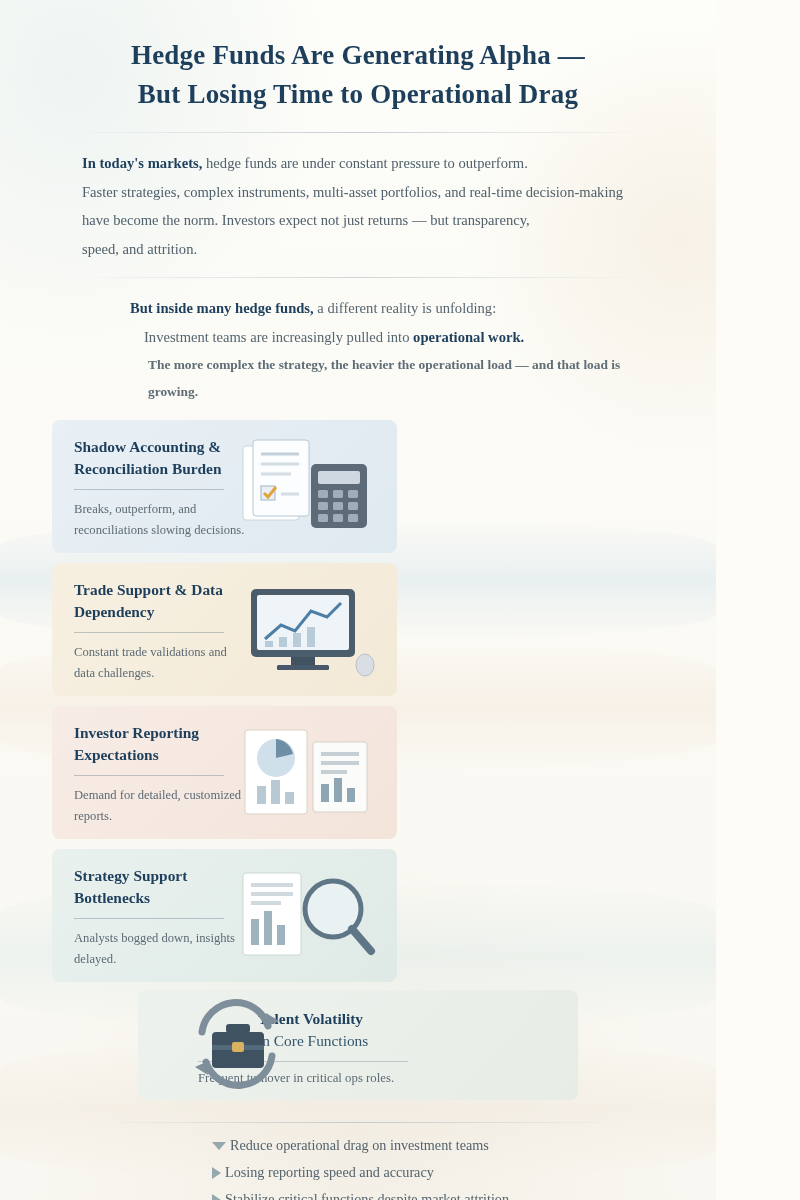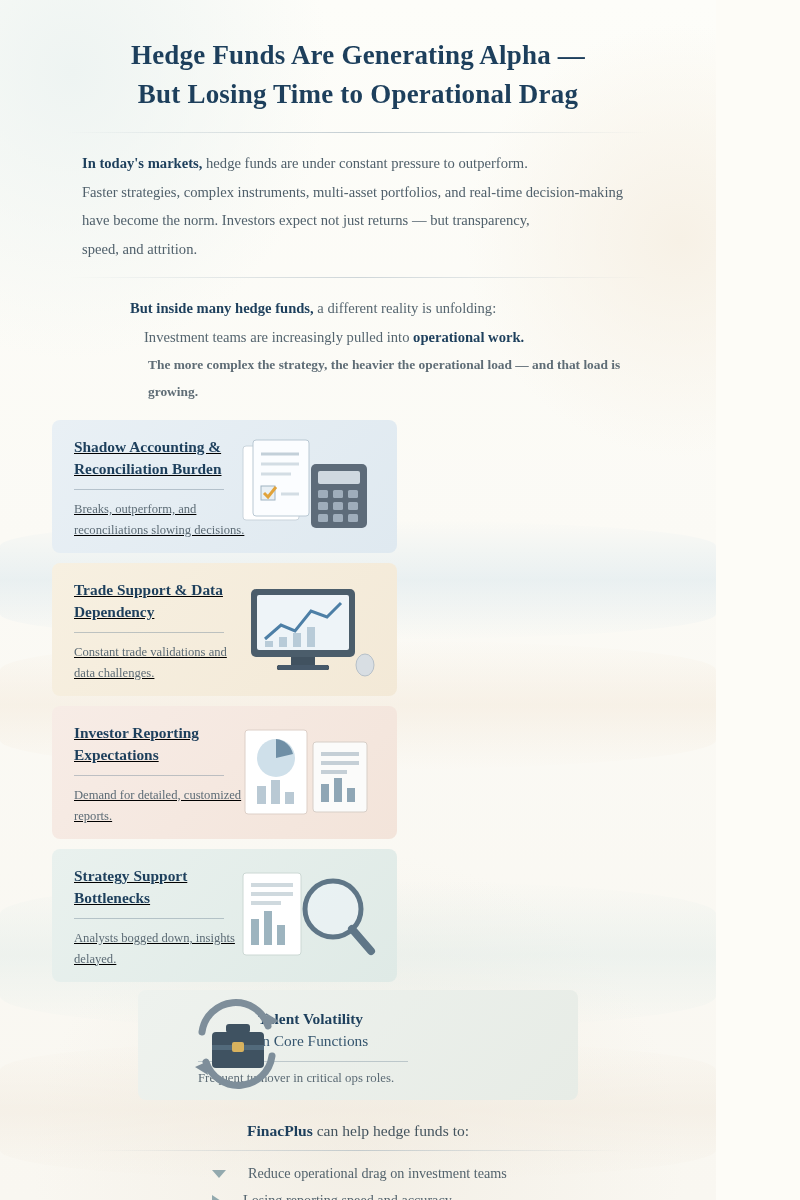--- a/index.html
+++ b/index.html
@@ -76,21 +76,20 @@
   .shift .line3 { padding-left: 18px; font-size: 13.4px; color: #5f6d76; font-weight: bold; }
 
   
   .cards { display: flex; flex-wrap: wrap; gap: 10px; margin-top: 14px; }
   .card {
     width: 345px; height: 133px;
     border-radius: 8px;
     position: relative;
     overflow: hidden;
     padding: 16px 16px 12px 22px;
-    text-decoration: underline;
   }
   .card.blue   { background: linear-gradient(135deg,#e9f0f5 0%, #dfe9f0 100%); }
   .card.sand   { background: linear-gradient(135deg,#f7f0e1 0%, #f3e9d7 100%); }
   .card.rose   { background: linear-gradient(135deg,#f7ece6 0%, #f3e4da 100%); }
   .card.mint   { background: linear-gradient(135deg,#e9f1ee 0%, #dfeae6 100%); }
   .card h3 {
     color: #1d3f5c; font-size: 15.4px; line-height: 1.45; font-weight: bold;
     max-width: 180px;
   }
   .card .hr {
@@ -114,21 +113,21 @@
   .talent .hr { width: 210px; height:1px; background: rgba(120,140,155,.4); margin: 10px 0 9px -60px; }
   .talent p { color:#5c6b75; font-size: 12.8px; margin-left: -60px; }
   .talent .art { position: absolute; left: 44px; top: 8px; width: 110px; height: 95px; }
 
   
   .benefits { margin-top: 22px; }
   .ben-head { text-align: center; color:#44545e; font-size: 15.6px; }
   .ben-head .brand { color:#1d3f5c; font-weight: bold; }
   .ben-rule { height:1px; background: linear-gradient(90deg, rgba(150,168,180,0), rgba(150,168,180,.5), rgba(150,168,180,0)); margin: 10px 40px 0 40px;}
   .ben-list { margin: 14px 0 0 160px; }
-  .ben-item { display:flex; align-items:center; gap:22px; margin-bottom: 10px; }
+  .ben-item { display:flex; align-items:center; gap:4px; margin-bottom: 10px; }
   .ben-item .tri { width:0;height:0; }
   .tri-down { border-left:7px solid transparent;border-right:7px solid transparent;border-top:8px solid #93a9ae; }
   .tri-right { border-top:6px solid transparent;border-bottom:6px solid transparent;border-left:9px solid #93a9ae; }
   .ben-item span.txt { color:#53636d; font-size: 14.2px; }
 </style>
 </head>
 <body>
 
 <div class="page">
   <div class="wave wave-1"></div>
@@ -290,23 +289,20 @@
       </div>
       <h3>
         <span>Talent Volatility</span><br>
         <span class="sub">in Core Functions</span>
       </h3>
       <div class="hr"></div>
       <p>Frequent turnover in critical ops roles.</p>
     </div>
 
     <div class="benefits">
-      <div class="ben-head">
-        <span class="brand">FinacPlus</span><span> can help hedge funds to:</span>
-      </div>
       <div class="ben-rule"></div>
       <div class="ben-list">
         <div class="ben-item">
           <span class="tri tri-down"></span>
           <span class="txt">Reduce operational drag on investment teams</span>
         </div>
         <div class="ben-item">
           <span class="tri tri-right"></span>
           <span class="txt">Losing reporting speed and accuracy</span>
         </div>

